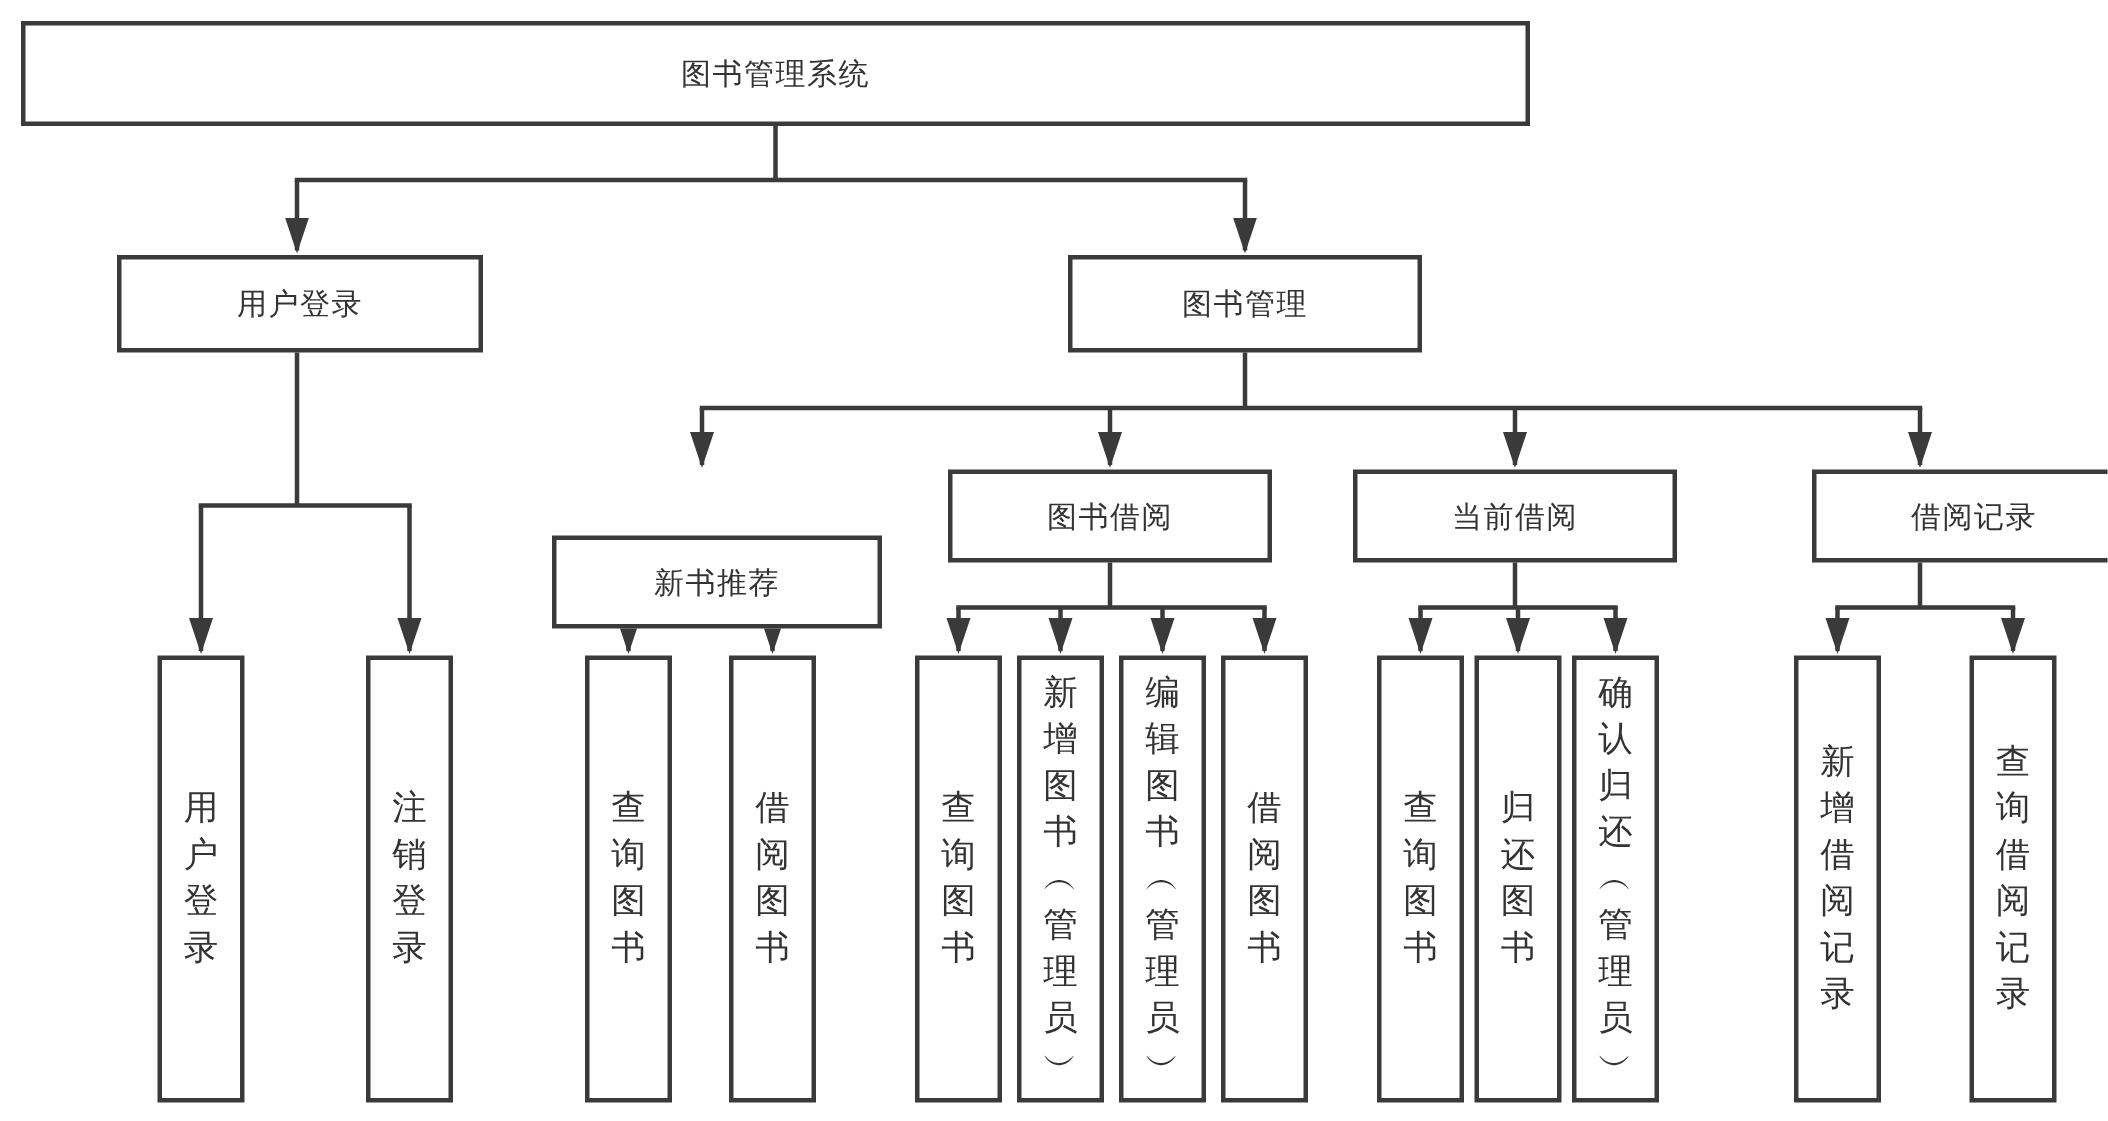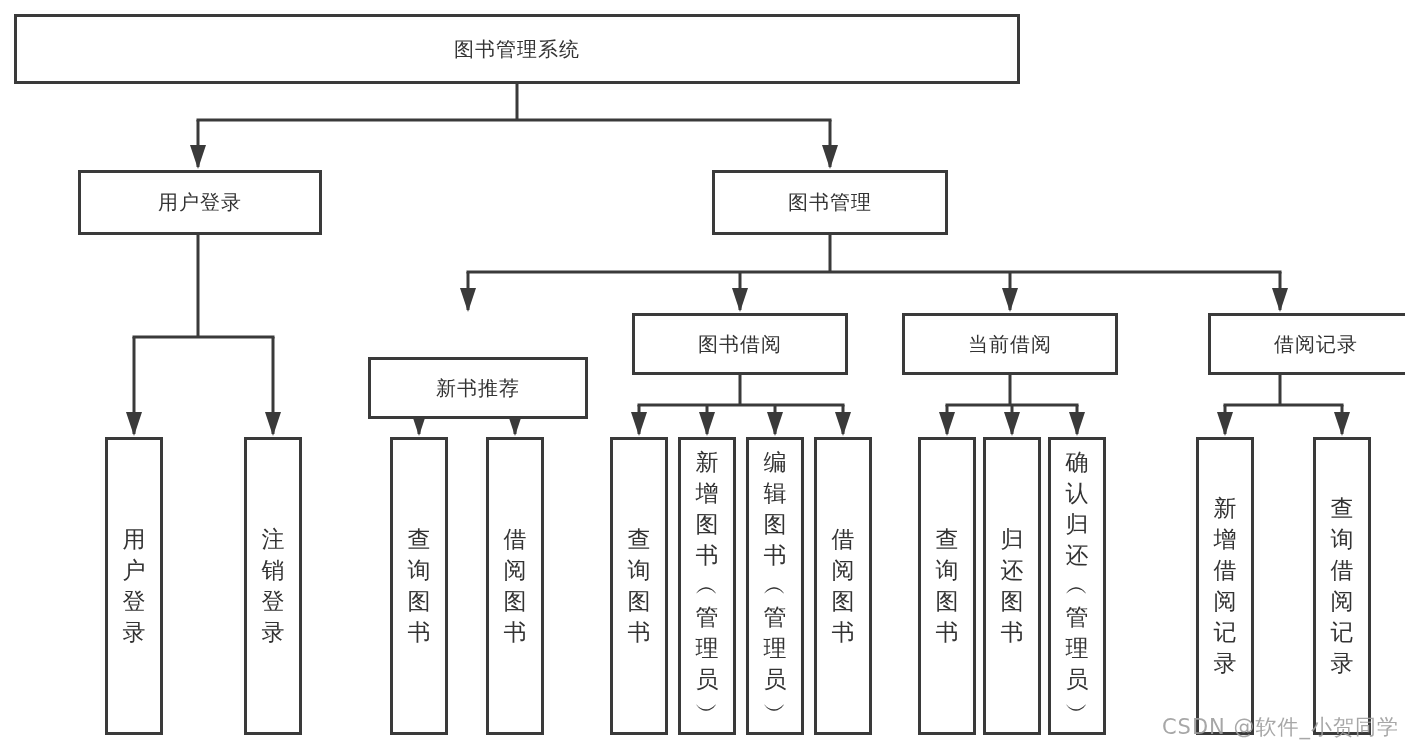--- a/index.html
+++ b/index.html
@@ -238,15 +238,14 @@
   </div>
   <div class="node v" style="left:1313px; top:437px;">
     <span>查
 询
 借
 阅
 记
 录</span>
   </div>
 
-  <div class="watermark">CSDN @软件_小贺同学</div>
 
 </div>
 
 </body></html>

